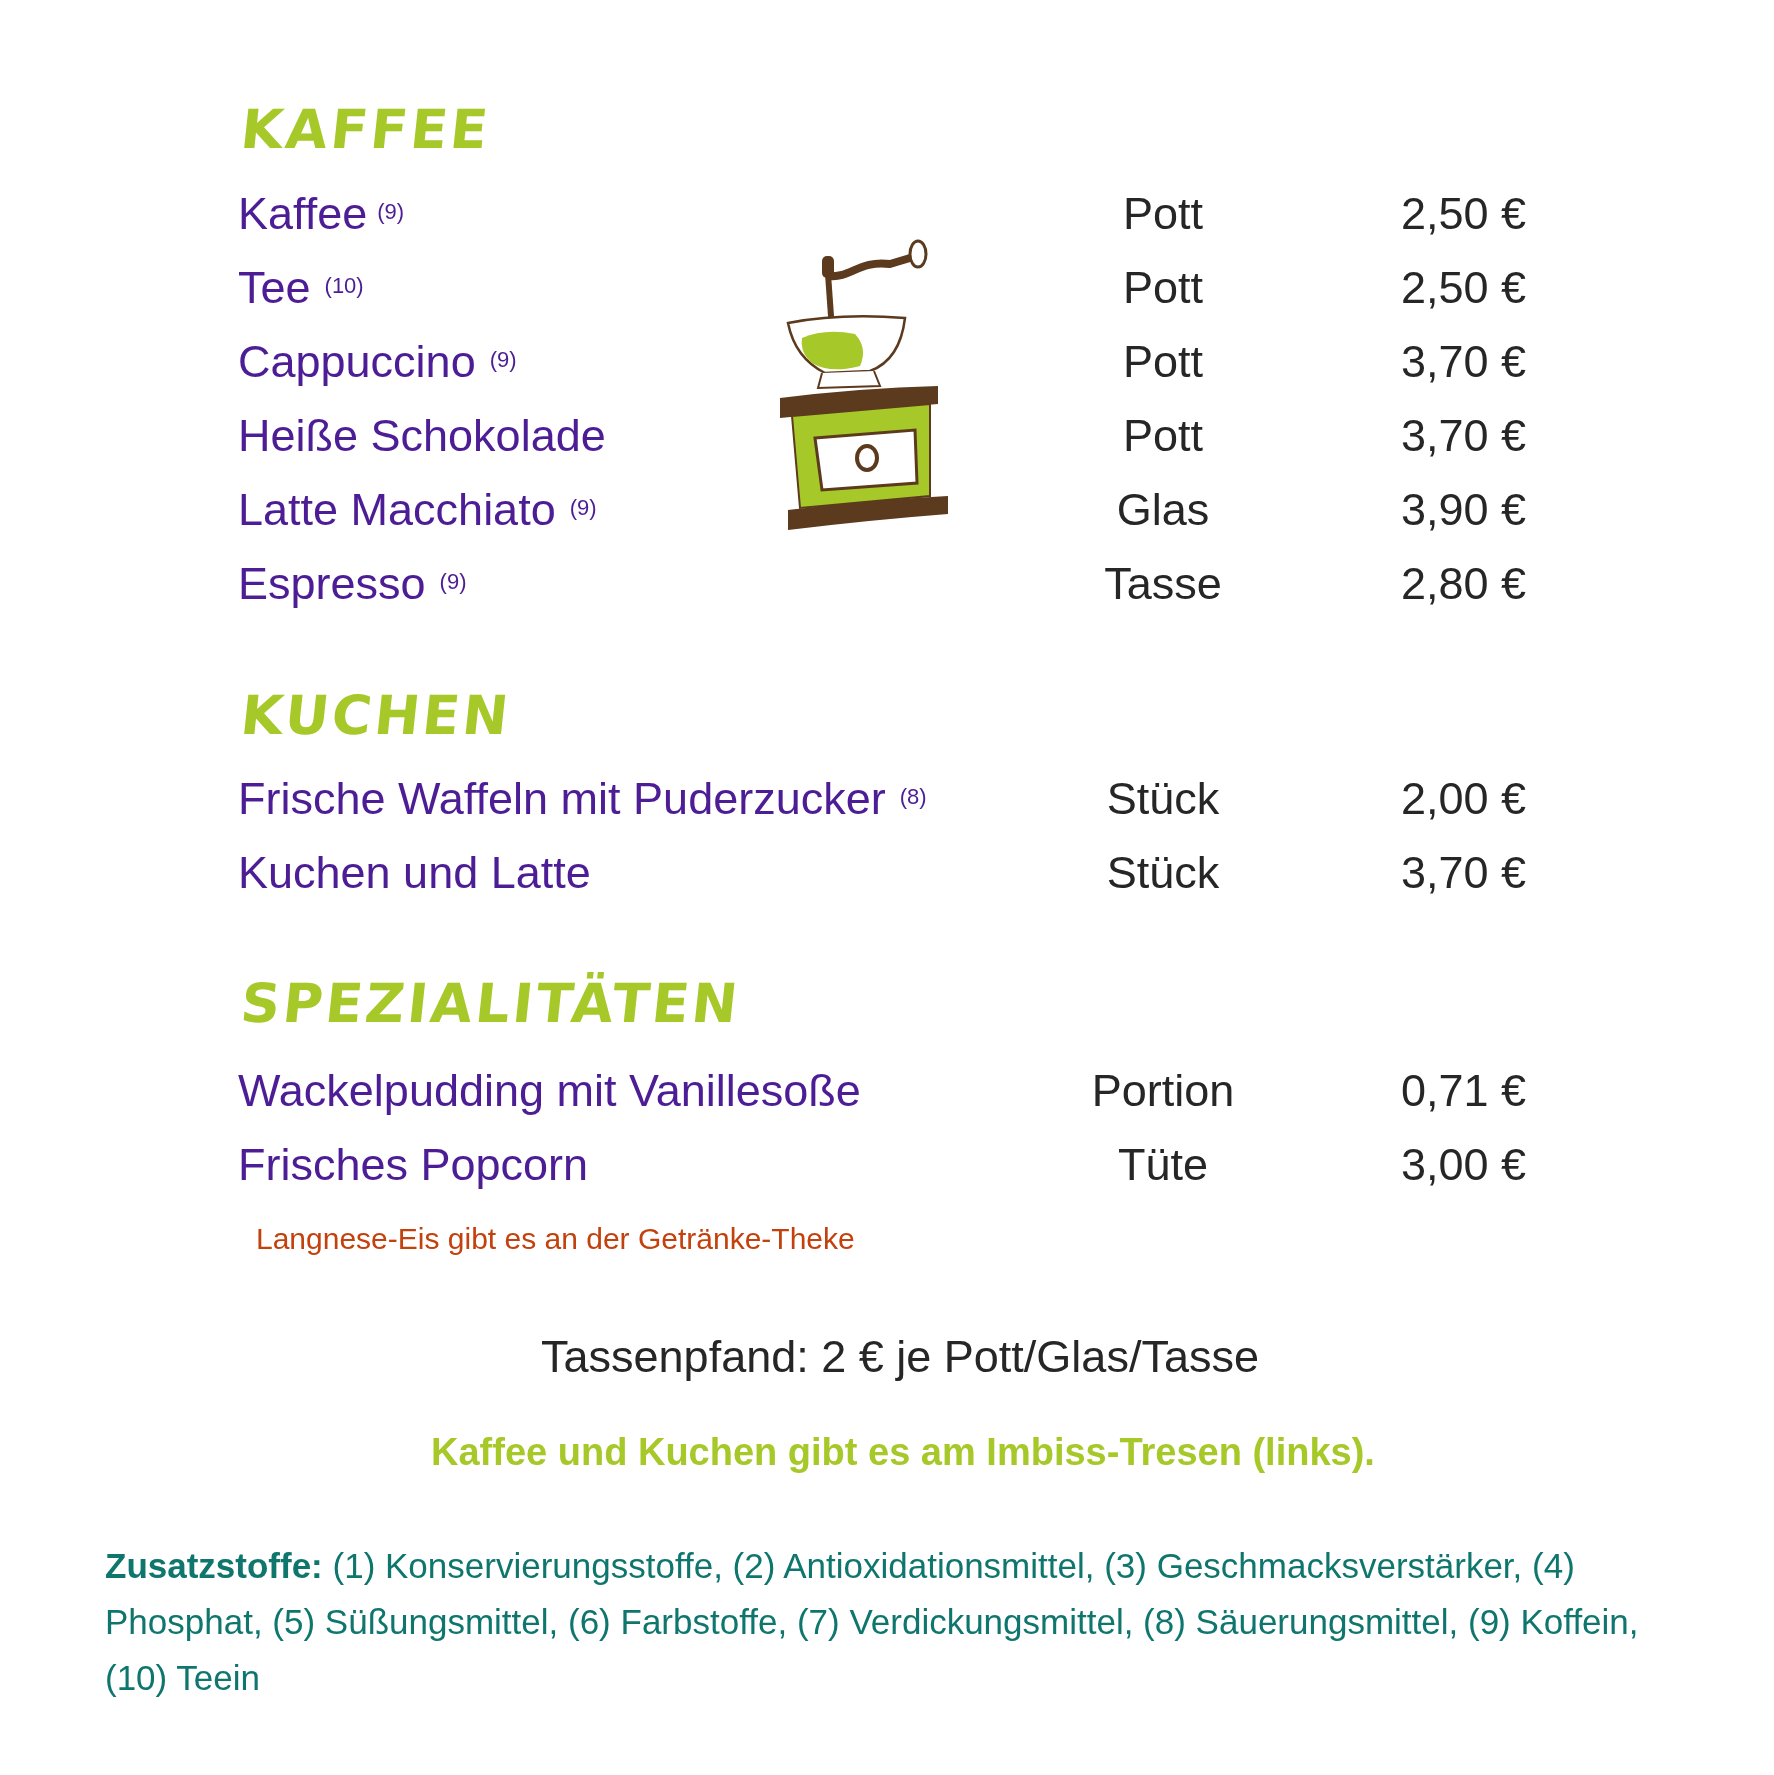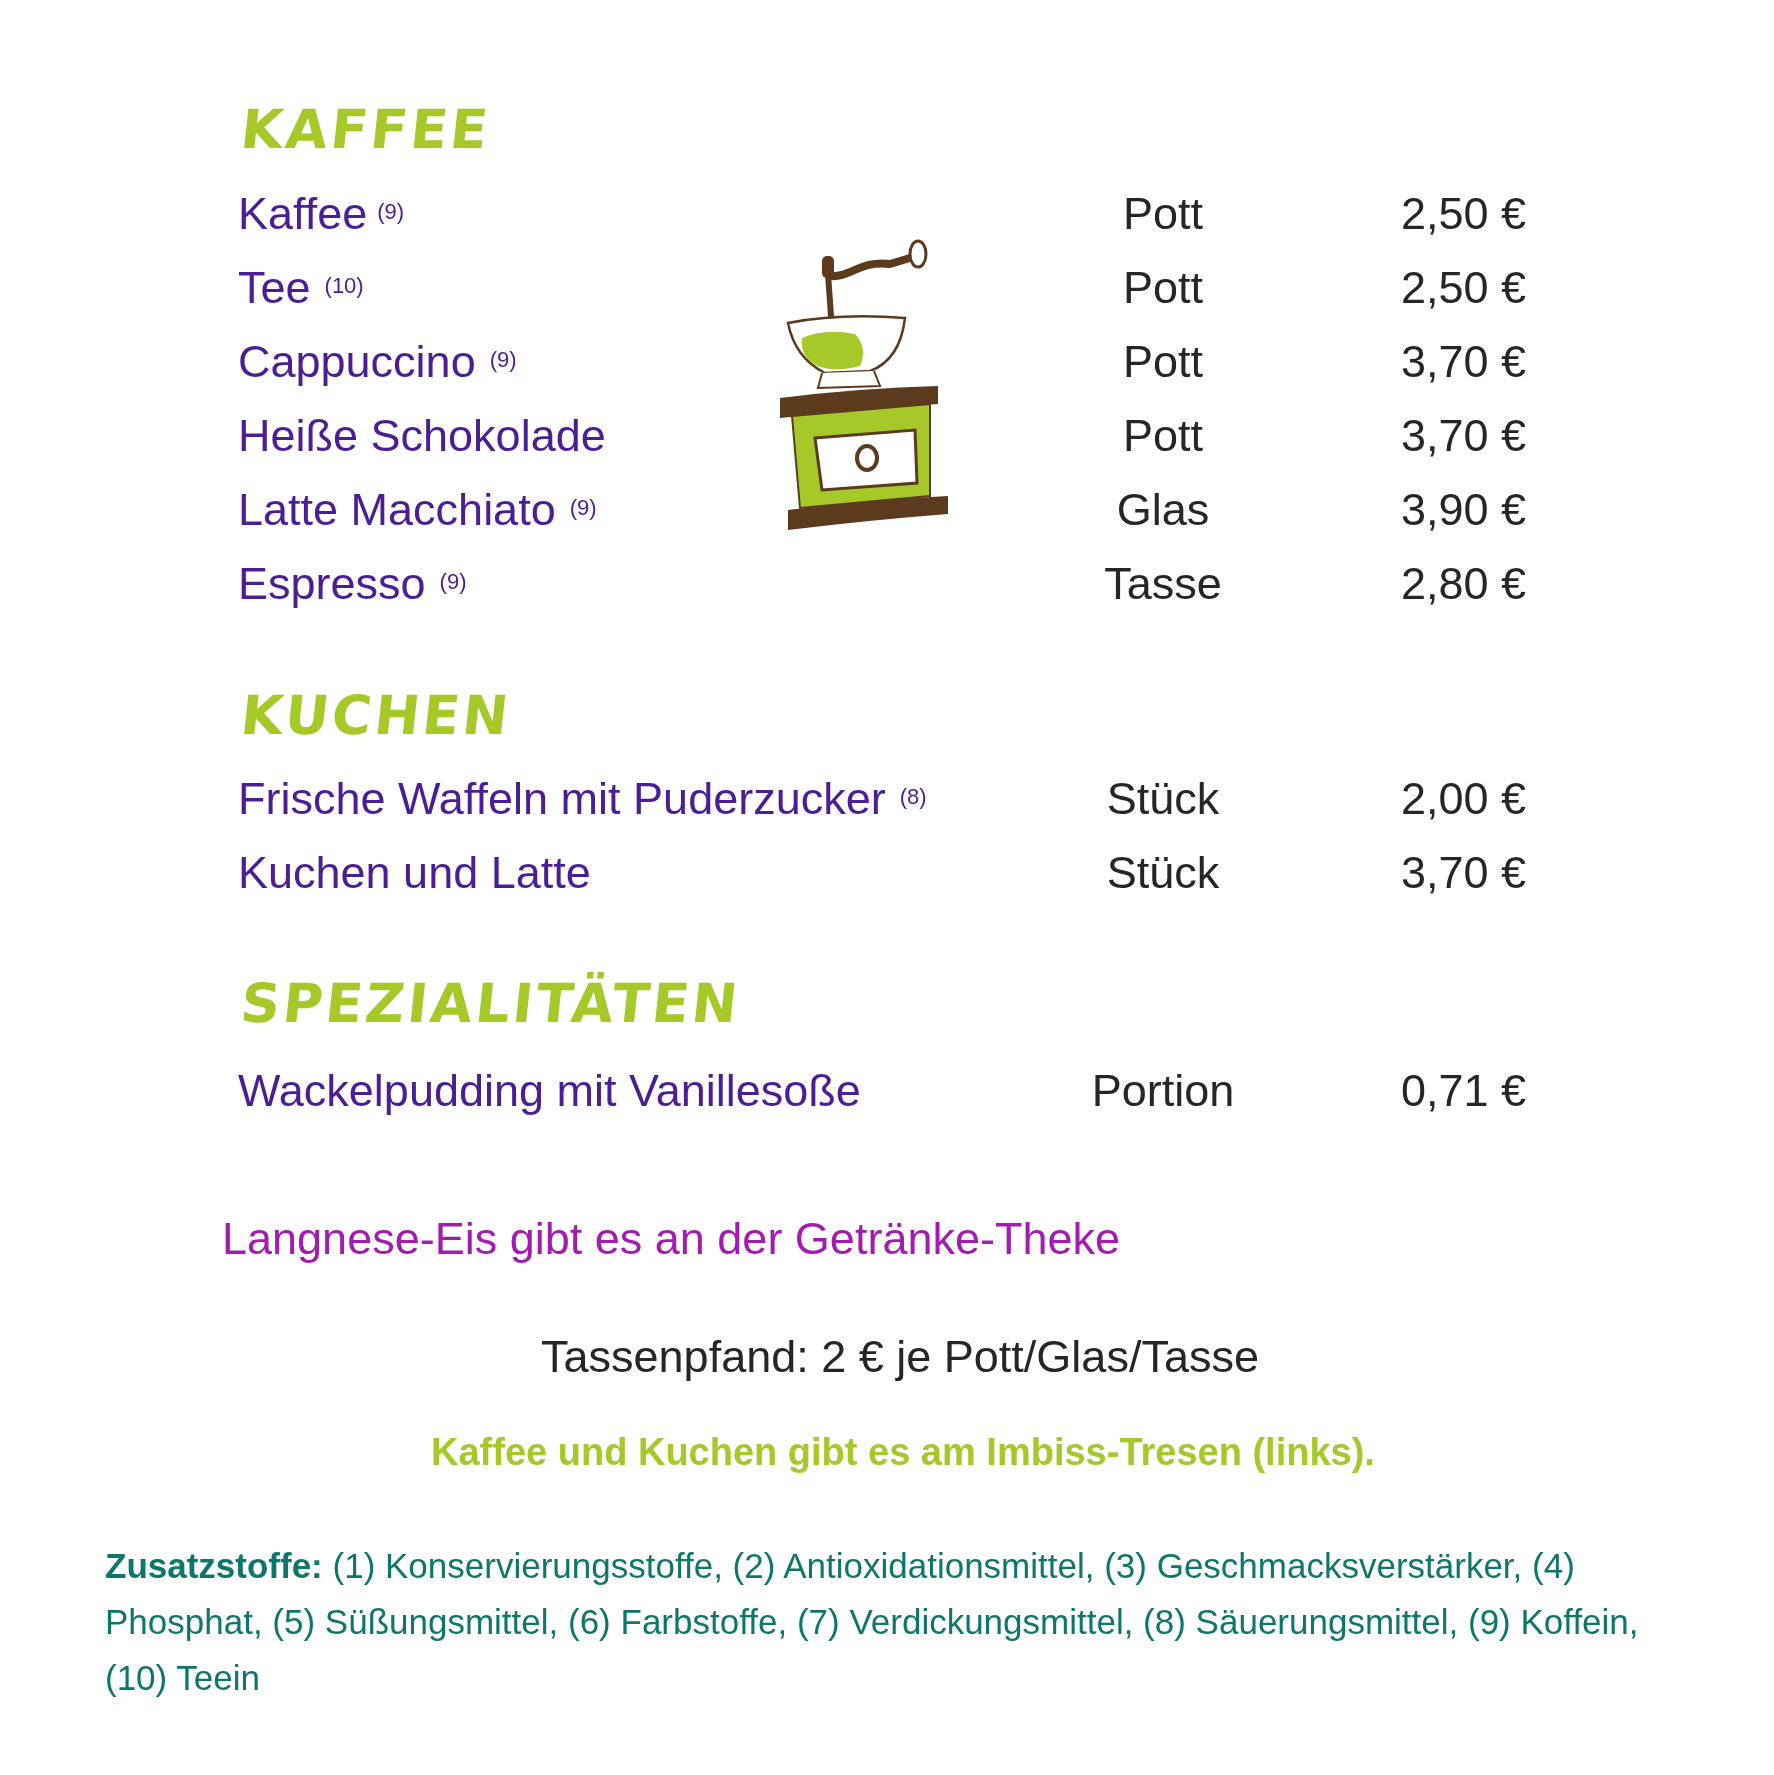--- a/index.html
+++ b/index.html
@@ -25,21 +25,21 @@
   .item-unit {
     position: absolute; left: 1063px; width: 200px; text-align: center; top: 0;
     font-size: 45px; line-height: 60px; color: #262626;
   }
   .item-price {
     position: absolute; right: 248px; top: 0; font-size: 45px; line-height: 60px;
     text-align: right; color: #262626; white-space: nowrap;
   }
 
   .note-line {
-    position: absolute; left: 222px; font-size: 45px; line-height: 60px; color: #a21caf; white-space: nowrap;
+    position: absolute; left: 256px; font-size: 30px; line-height: 60px; color: #c2410c; white-space: nowrap;
   }
   .deposit {
     position: absolute; left: 0; width: 1800px; text-align: center;
     font-size: 45px; line-height: 60px; color: #262626;
   }
   .counter-note {
     position: absolute; left: 0; width: 1806px; text-align: center;
     font-size: 38px; font-weight: bold; line-height: 50px; color: #a6c828;
   }
   .additives {
@@ -123,20 +123,25 @@
     <span class="item-price">3,70 €</span>
   </div>
 
   <h2 class="section-title" style="top:974px">SPEZIALITÄTEN</h2>
 
   <div class="row" style="top:1061px">
     <span class="item-name"><span>Wackelpudding mit Vanillesoße</span></span>
     <span class="item-unit">Portion</span>
     <span class="item-price">0,71 €</span>
   </div>
+  <div class="row" style="top:1135px">
+    <span class="item-name"><span>Frisches Popcorn</span></span>
+    <span class="item-unit">Tüte</span>
+    <span class="item-price">3,00 €</span>
+  </div>
   <div class="note-line" style="top:1209px">Langnese-Eis gibt es an der Getränke-Theke</div>
 
   <div class="deposit" style="top:1327px">Tassenpfand: 2 € je Pott/Glas/Tasse</div>
   <div class="counter-note" style="top:1427px">Kaffee und Kuchen gibt es am Imbiss-Tresen (links).</div>
 
   <div class="additives"><b>Zusatzstoffe:</b><span> (1) Konservierungsstoffe, (2) Antioxidationsmittel, (3) Geschmacksverstärker, (4) Phosphat, (5) Süßungsmittel, (6) Farbstoffe, (7) Verdickungsmittel, (8) Säuerungsmittel, (9) Koffein, (10) Teein</span></div>
 
 </div>
 
 </body></html>

